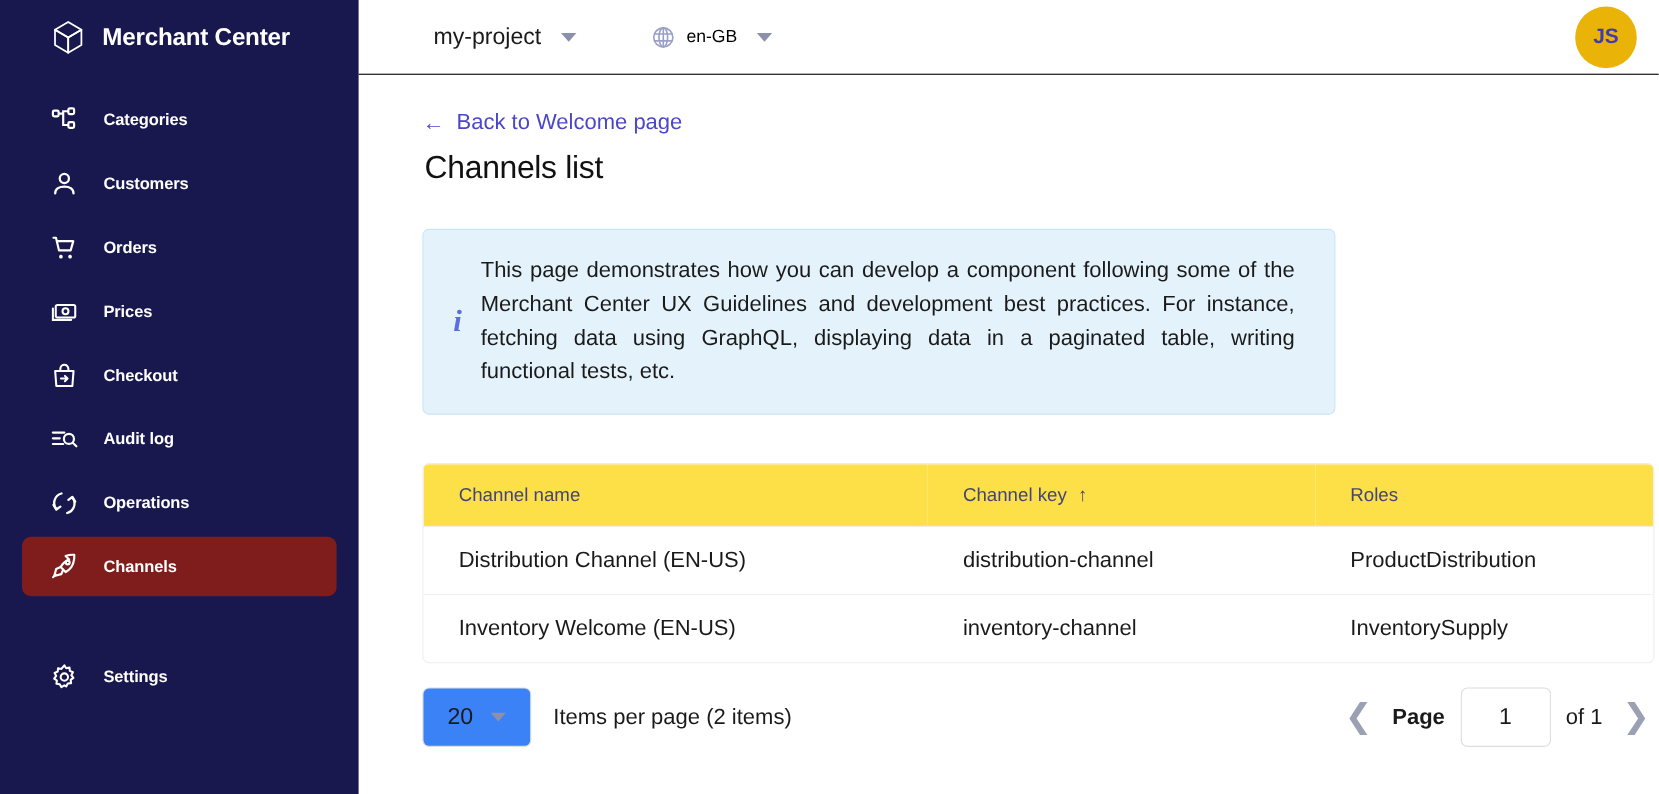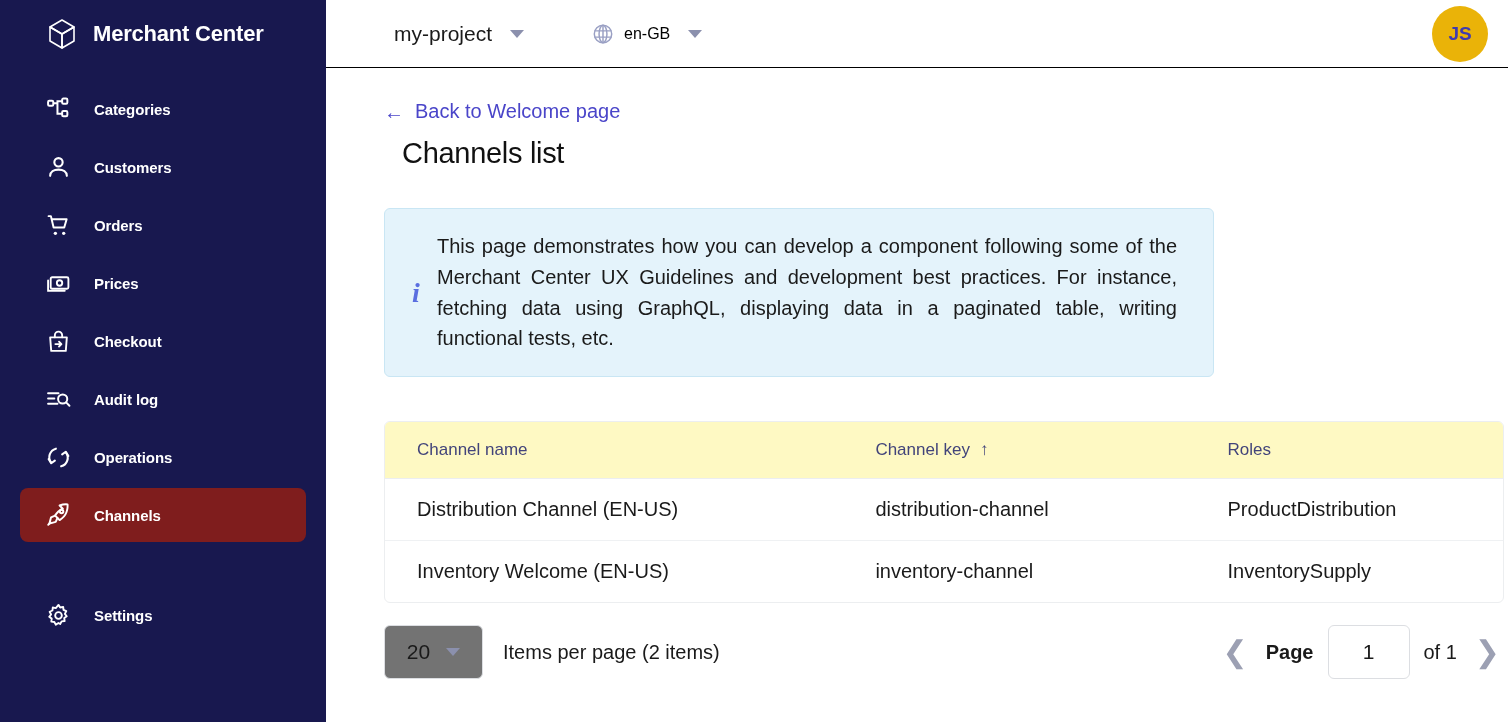--- a/index.html
+++ b/index.html
@@ -80,21 +80,21 @@
   .content { flex: 1 1 auto; padding: 32px 30px 0 58px; overflow: hidden; }
 
   .back-link {
     display: inline-flex; align-items: center; gap: 11px;
     color: #4a45c9; font-size: 20px; cursor: pointer;
     margin-bottom: 8px;
   }
   .back-arrow { font-size: 20px; line-height: 1; }
   .page-title {
     font-size: 29px; color: #111111; font-weight: normal;
-    letter-spacing: -0.3px; margin: 6px 0 0 18px;
+    letter-spacing: -0.3px; margin: 6px 0 0 2px;
   }
 
   .info-box {
     margin-top: 38px; width: 830px;
     background: #e4f3fb; border: 1px solid #c9e6f4;
     border-radius: 6px;
     display: flex; align-items: center; gap: 12px;
     padding: 22px 18px 22px 22px;
   }
   .info-icon {
@@ -110,21 +110,21 @@
   }
 
   
   .table-wrap {
     margin-top: 44px; width: 1120px;
     border: 1px solid #eceef0; border-radius: 6px;
     overflow: hidden; background: #fff;
   }
   table { width: 100%; border-collapse: collapse; table-layout: fixed; }
   thead th {
-    background: #fef9c3; text-align: left;
+    background: #fde047; text-align: left;
     font-size: 17px; font-weight: normal; color: #42447a;
     padding: 18px 0 18px 32px; border-bottom: 1px solid #eceef0;
   }
   thead th .sort-arrow { margin-left: 10px; color: #42447a; font-size: 17px; }
   tbody td {
     font-size: 20px; color: #1a1a1a;
     padding: 19px 0 19px 32px; border-bottom: 1px solid #eff1f3;
     white-space: nowrap; overflow: hidden; text-overflow: ellipsis;
   }
   tbody tr:last-child td { border-bottom: none; }
@@ -134,21 +134,21 @@
 
   
   .tfoot {
     margin-top: 22px; width: 1120px;
     display: flex; align-items: center;
   }
   .perpage-select {
     width: 99px; height: 54px;
     border: 1px solid #dcdee2; border-radius: 6px;
     display: flex; align-items: center; justify-content: center; gap: 16px;
-    cursor: pointer; background: #737373;
+    cursor: pointer; background: #3b82f6;
   }
   .perpage-select .val { font-size: 21px; color: #1a1a1a; }
   .perpage-label { margin-left: 20px; font-size: 20px; color: #1a1a1a; }
   .foot-spacer { flex: 1 1 auto; }
   .pager { display: flex; align-items: center; gap: 14px; }
   .chev {
     font-size: 30px; color: #9ca0b3; cursor: pointer;
     line-height: 1; padding: 0 4px; font-weight: 300;
   }
   .pager .page-word { font-size: 20px; color: #1a1a1a; font-weight: bold; }

